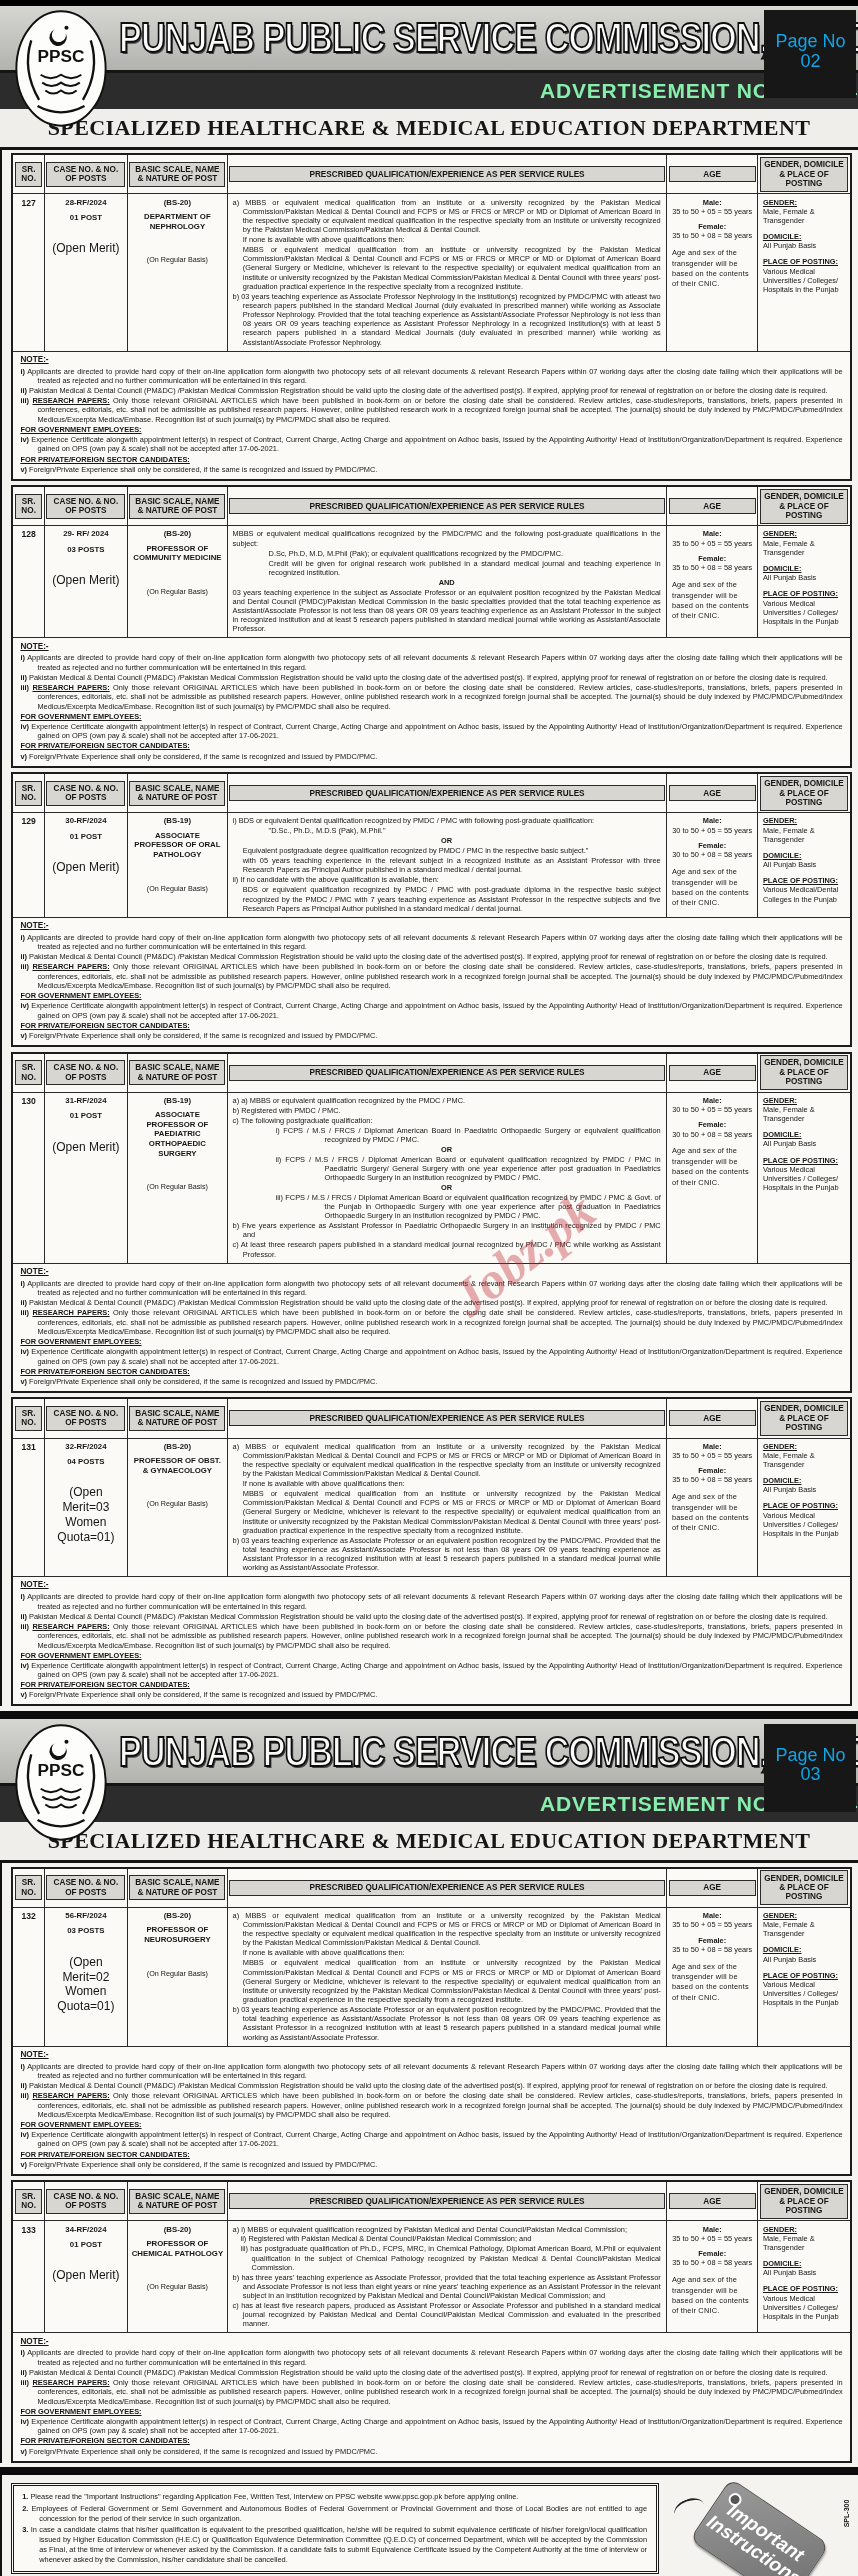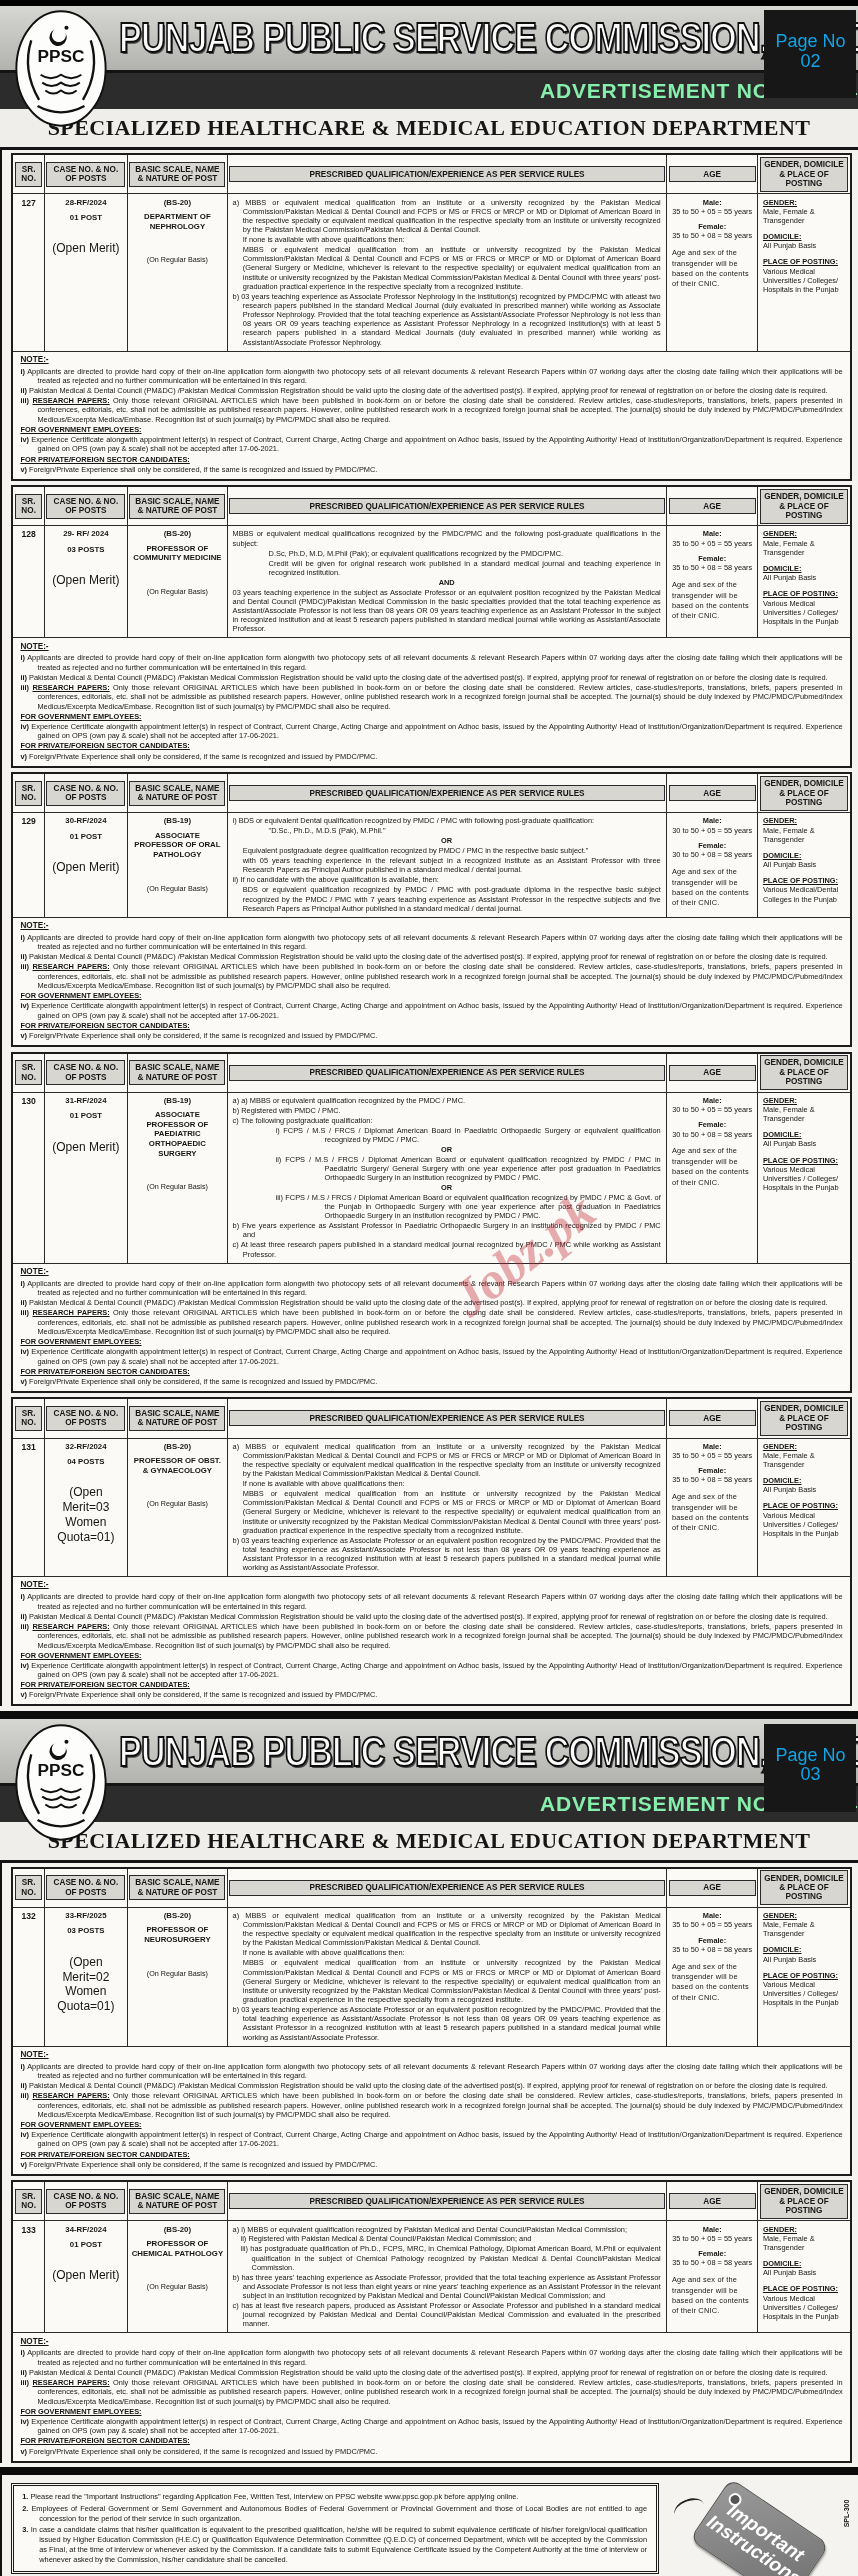--- a/index.html
+++ b/index.html
@@ -580,21 +580,21 @@
           <th>
                 <div class="hb">AGE</div>
               </th>
           <th>
                 <div class="hb">GENDER, DOMICILE &amp; PLACE OF POSTING</div>
               </th>
         </tr>
         <tr class="brow">
           <td class="sr">132</td>
           <td class="case">
-            <div class="b">33-RF/2025</div>
+            <div class="b">56-RF/2024</div>
             <div class="b">03 POSTS</div>
             <div class="quota">(Open Merit=02 Women Quota=01)</div>
           </td>
           <td class="scale">
             <div class="b">(BS-20)</div>
             <div class="b">PROFESSOR OF NEUROSURGERY</div>
             <div class="basis">(On Regular Basis)</div>
           </td>
           <td class="qual">
             <p class="qa">a) MBBS or equivalent medical qualification from an institute or a university recognized by the Pakistan Medical Commission/Pakistan Medical &amp; Dental Council and FCPS or MS or FRCS or MRCP or MD or Diplomat of American Board in the respective specialty or equivalent medical qualification in the respective specialty from an institute or university recognized by the Pakistan Medical Commission/Pakistan Medical &amp; Dental Council.</p>

